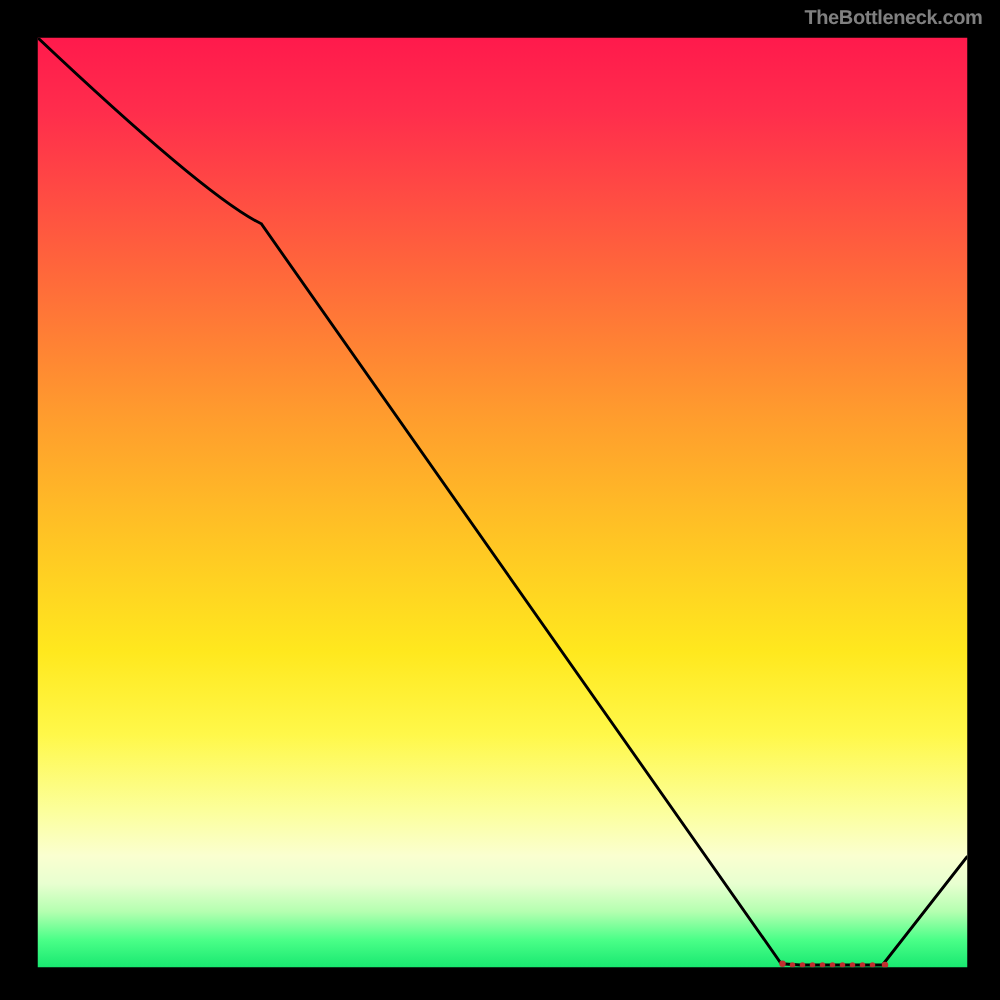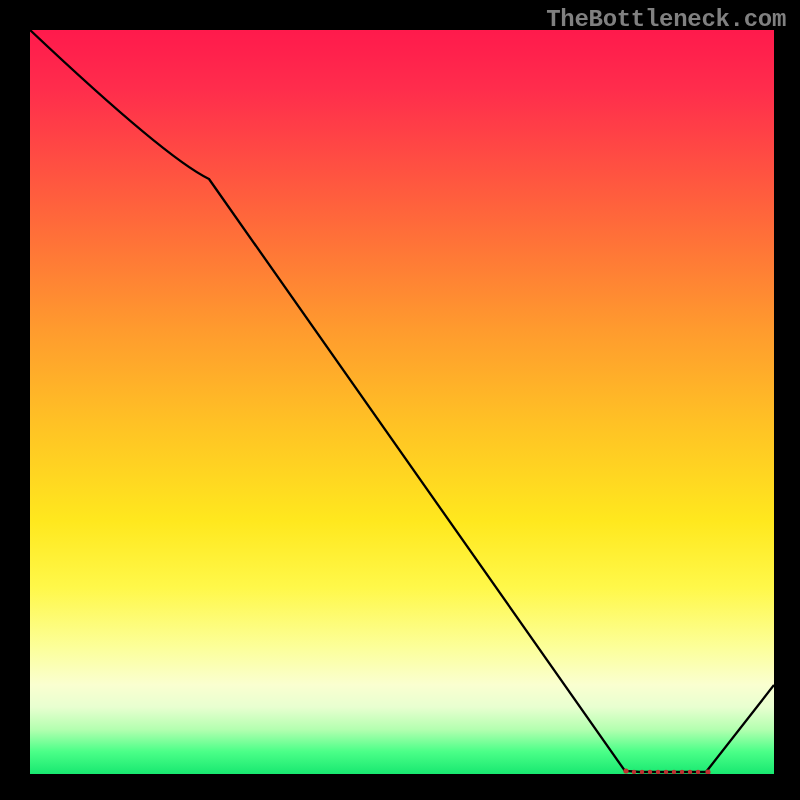--- a/index.html
+++ b/index.html
@@ -7,22 +7,22 @@
   .chart-container {
     position: absolute;
     top: 0; left: 0;
     width: 800px; height: 800px;
     background: #000;
   }
   .watermark {
     position: absolute;
     top: 6px;
     right: 14px;
-    font-family: Liberation Mono, monospace;
-    font-size: 24px;
+    font-family: Liberation Sans, sans-serif;
+    font-size: 16px;
     font-weight: 700;
     color: #808080;
     letter-spacing: -0.3px;
   }
   .plot-area {
     position: absolute;
     left: 30px;
     top: 30px;
     width: 744px;
     height: 744px;

